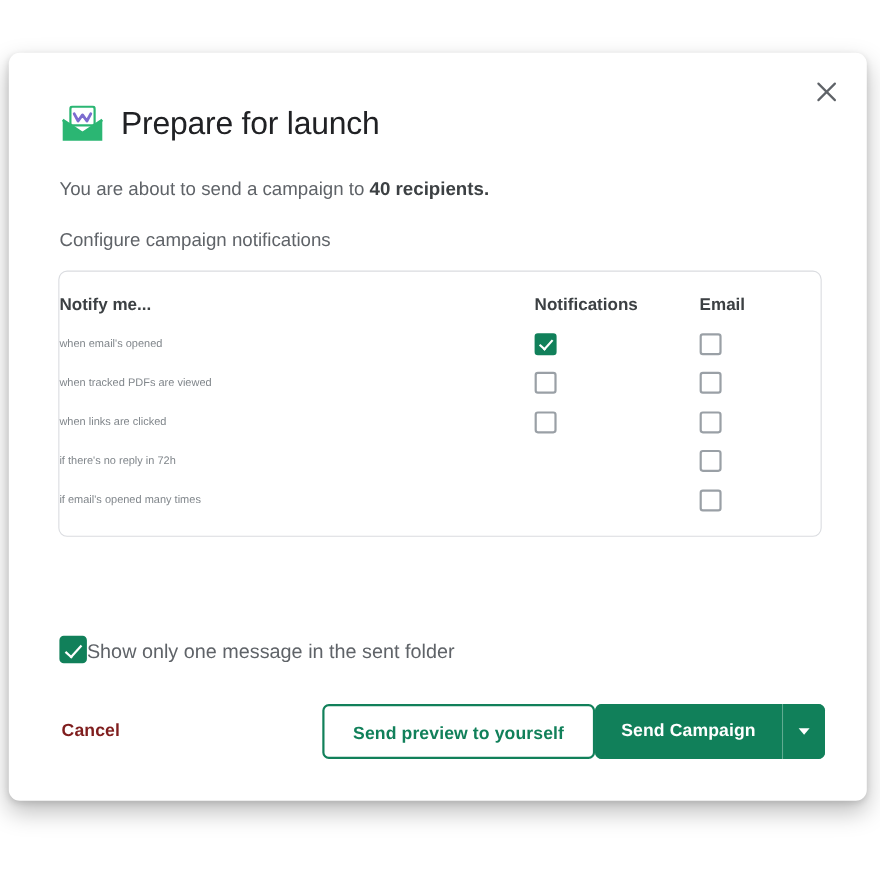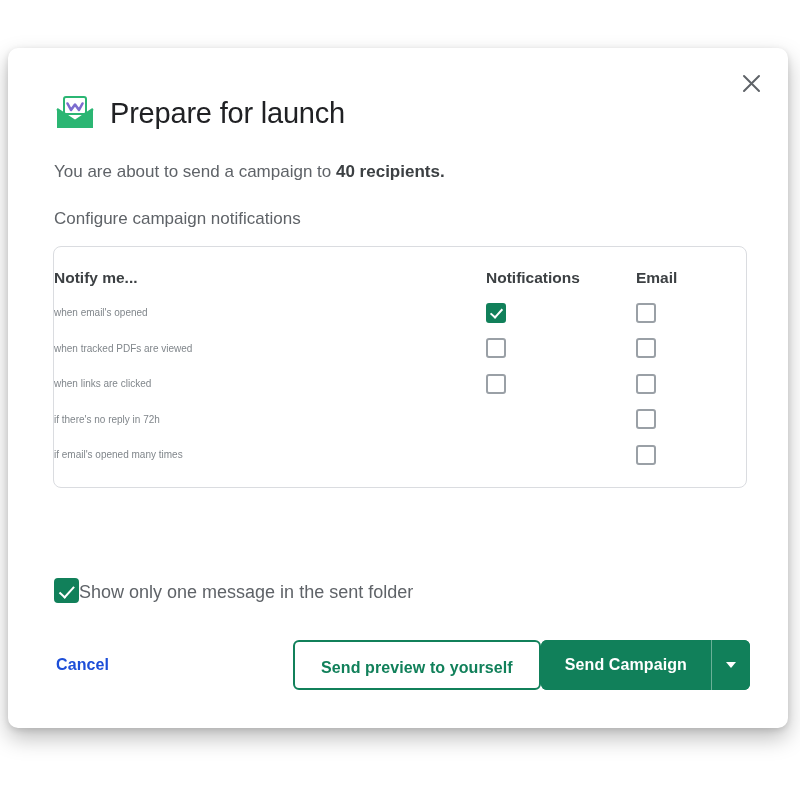--- a/index.html
+++ b/index.html
@@ -204,21 +204,21 @@
     right: 38px;
     top: 592px;
     height: 50px;
     display: flex;
     align-items: center;
   }
 
   .btn-cancel {
     font-size: 16px;
     font-weight: 700;
-    color: #1d4ed8;
+    color: #7f1d1d;
     background: none;
     border: none;
     padding: 6px 2px;
     cursor: pointer;
     font-family: inherit;
     letter-spacing: 0.1px;
   }
 
   .spacer { flex: 1 1 auto; }
 

